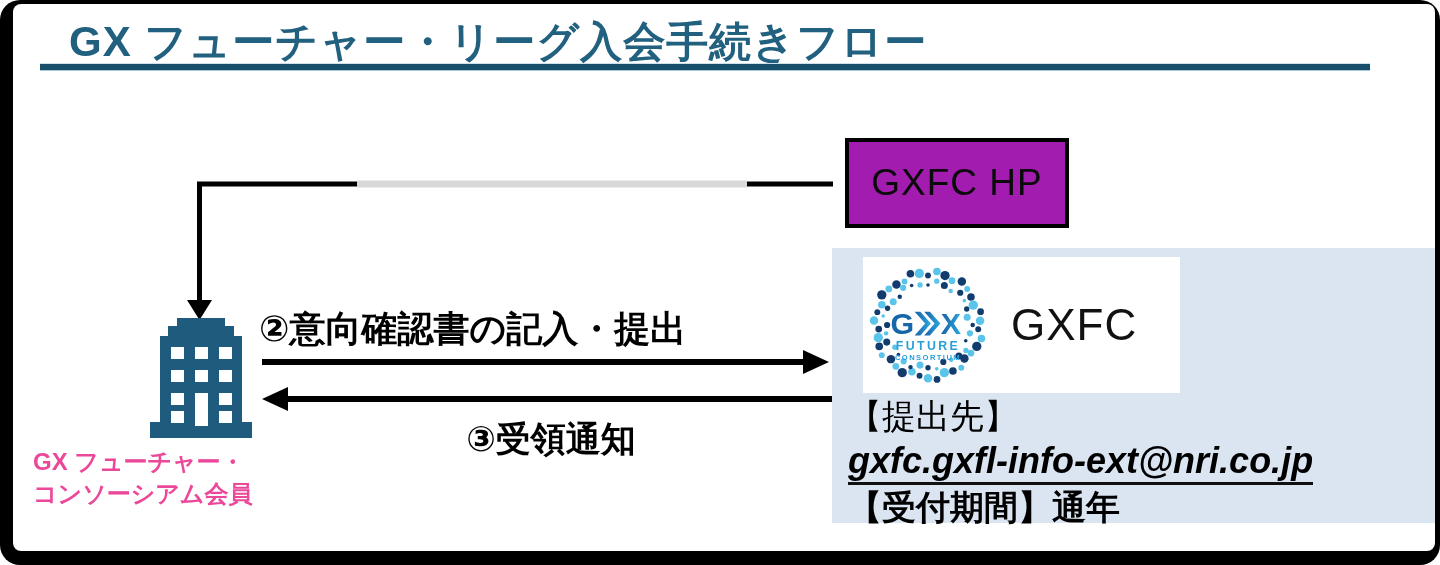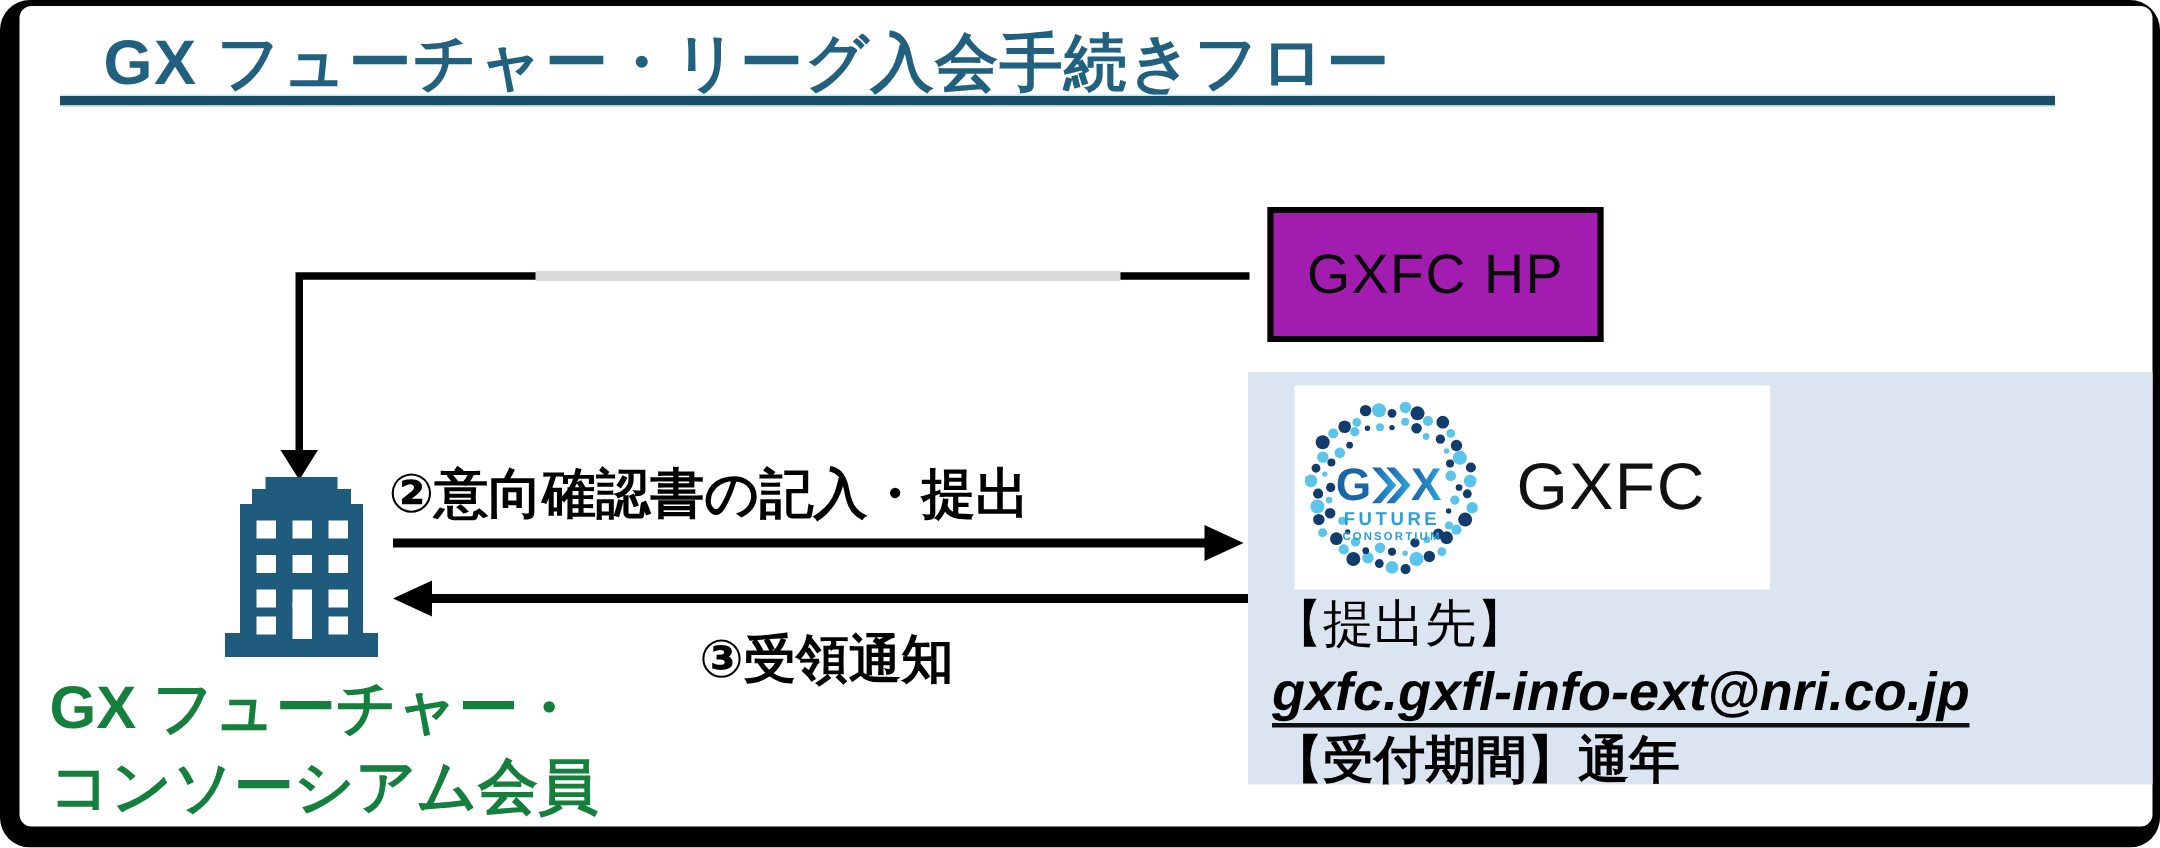--- a/index.html
+++ b/index.html
@@ -39,22 +39,22 @@
     white-space:nowrap;
   }
   .step1{left:381px;top:134px;font-size:35px;}
   .step2{left:246px;top:301px;width:470px;font-size:36px;}
   .step3{left:388px;top:412px;width:300px;font-size:35px;text-align:center;}
 
   .connectors{left:0;top:0;width:1422px;height:547px;pointer-events:none;}
 
   .member-label{
     left:20px;top:442px;
-    font-size:40px;font-weight:700;
-    color:#15803d;
+    font-size:24px;font-weight:700;
+    color:#ec4899;
     line-height:1.32;
     white-space:nowrap;
   }
 
   .hp-box{
     left:822px;top:134px;width:224px;height:90px;
     box-sizing:border-box;
     background:#a21caf;
     border:4px solid #000;
     display:flex;align-items:center;justify-content:center;margin-left:10px;

